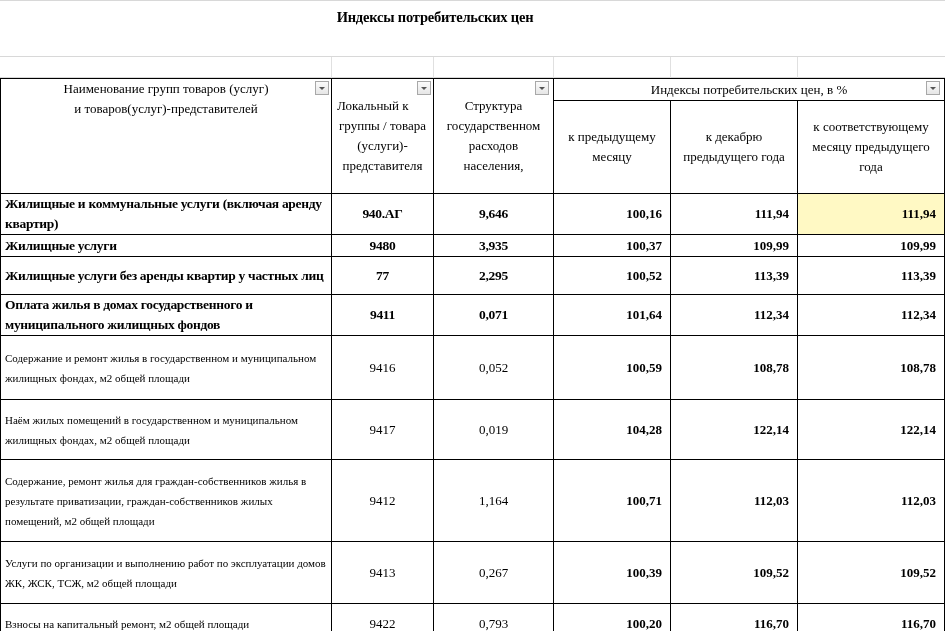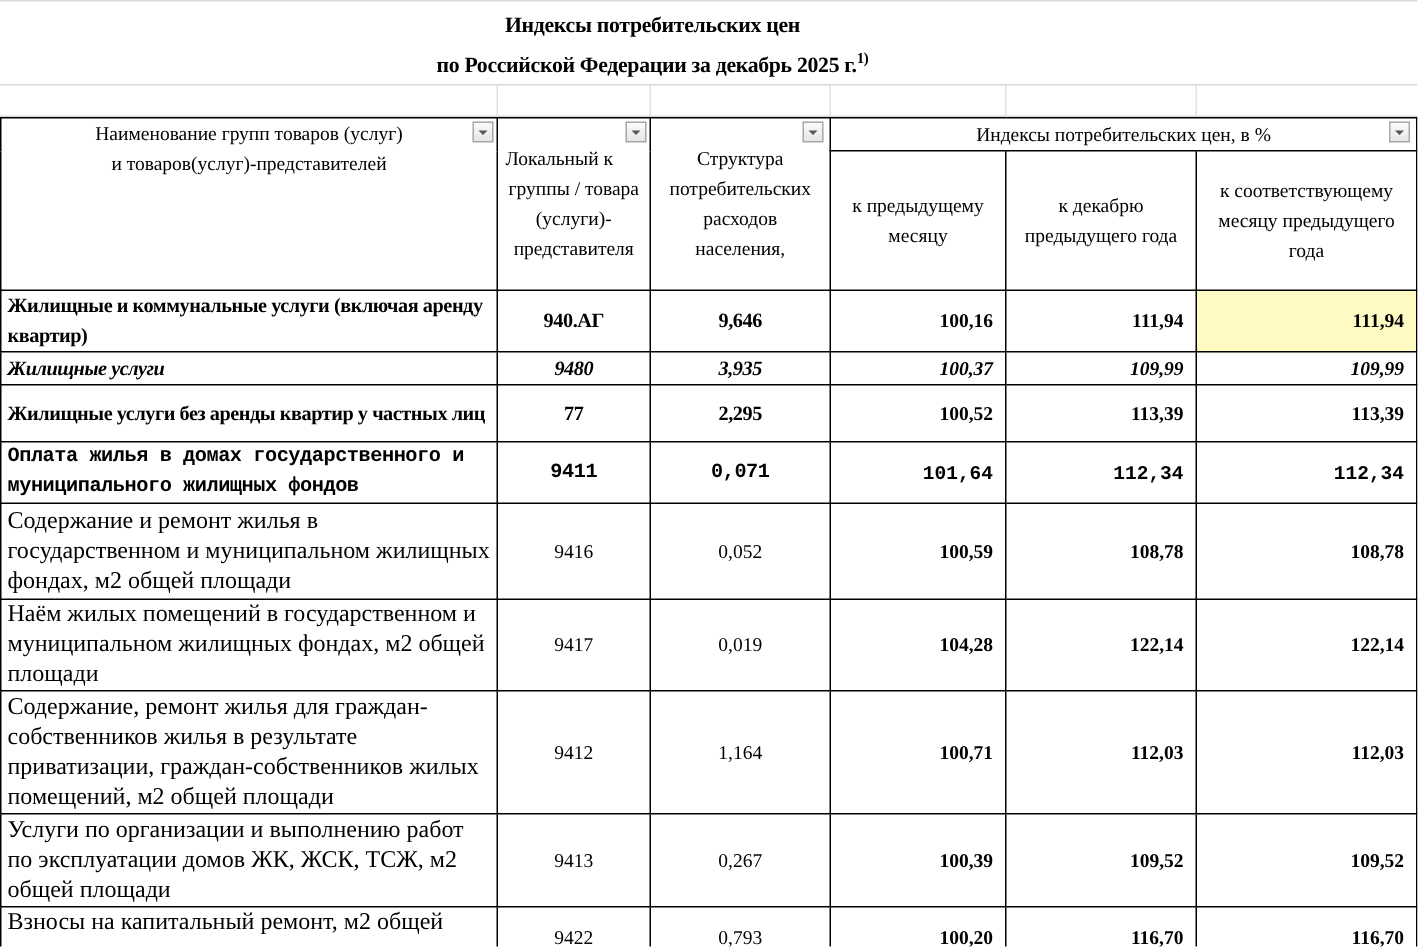--- a/index.html
+++ b/index.html
@@ -18,34 +18,33 @@
     table { position: absolute; left: 0; top: 78px; border-collapse: collapse;
             table-layout: fixed; width: 944px; font-size: 13px; }
     td, th { border: 1px solid #000; padding: 0 4px; box-sizing: border-box; vertical-align: middle; }
     th { font-weight: normal; text-align: center; line-height: 20px; position: relative; }
     .hdr-name { line-height: 20px; vertical-align: top; }
     .dd { position: absolute; top: 2px; width: 14px; height: 14px; border: 1px solid #a8a8a8;
           background: linear-gradient(#fbfbfb, #e6e6e6); box-sizing: border-box; }
     .dd::after { content: ""; position: absolute; left: 3px; top: 5px;
                  border-left: 3px solid transparent; border-right: 3px solid transparent;
                  border-top: 3px solid #555; }
-    td.name { text-align: left; line-height: 20px; font-size: 16px; }
+    td.name { text-align: left; line-height: 20px; font-size: 11px; }
     td.bold { font-weight: bold; font-size: 13.5px; letter-spacing: -0.3px; }
     td.c { text-align: center; }
     td.r { text-align: right; padding-right: 8px; }
     td.b { font-weight: bold; }
     .hl-light { background: #fff9c4; }
     .hl-yellow { background: #ffff00; }
   </style>
 </head>
 <body>
 
 <div class="title-area">
   <div class="title-line t1">Индексы потребительских цен</div>
-  <div class="title-line t2"><span>по Российской Федерации за декабрь 2025 г.</span><sup>1)</sup></div>
 </div>
 
 <div class="gridrow">
   <div class="gl" style="left:331px"></div>
   <div class="gl" style="left:433px"></div>
   <div class="gl" style="left:553px"></div>
   <div class="gl" style="left:670px"></div>
   <div class="gl" style="left:797px"></div>
 </div>
 
@@ -68,21 +67,21 @@
       <th rowspan="2" style="padding:16px 1px">
         <span class="dd" style="right:2px"></span>
         <div style="text-align:left;padding-left:4px">Локальный к</div>
         <div>группы / товара</div>
         <div>(услуги)-</div>
         <div>представителя</div>
       </th>
       <th rowspan="2" style="padding:1px 1px">
         <span class="dd" style="right:4px"></span>
         <div>Структура</div>
-        <div>потребительских</div>
+        <div>государственном</div>
         <div>расходов</div>
         <div>населения,</div>
       </th>
       <th colspan="3">
         <span>Индексы потребительских цен, в %</span>
         <span class="dd" style="right:4px"></span>
       </th>
     </tr>
     <tr style="height:60px">
       <th>
@@ -102,37 +101,37 @@
   </thead>
   <tbody id="tbody">
       <tr style="height: 40px; margin-left: 25px;">
         <td class="name bold">Жилищные и коммунальные услуги (включая аренду квартир)</td>
         <td class="c bold">940.АГ</td>
         <td class="c bold">9,646</td>
         <td class="r b">100,16</td>
         <td class="r b">111,94</td>
         <td class="r b hl-light">111,94</td>
       </tr>
-      <tr style="height: 22px; font-style: italic;">
+      <tr style="height: 22px;">
         <td class="name bold">Жилищные услуги</td>
         <td class="c bold">9480</td>
         <td class="c bold">3,935</td>
         <td class="r b">100,37</td>
         <td class="r b">109,99</td>
         <td class="r b">109,99</td>
       </tr>
       <tr style="height: 38px;">
         <td class="name bold">Жилищные услуги без аренды квартир у частных лиц</td>
         <td class="c bold">77</td>
         <td class="c bold">2,295</td>
         <td class="r b">100,52</td>
         <td class="r b">113,39</td>
         <td class="r b">113,39</td>
       </tr>
-      <tr style="height: 40px; font-family: Liberation Mono, monospace;">
+      <tr style="height: 40px;">
         <td class="name bold">Оплата жилья в домах государственного и муниципального жилищных фондов</td>
         <td class="c bold">9411</td>
         <td class="c bold">0,071</td>
         <td class="r b">101,64</td>
         <td class="r b">112,34</td>
         <td class="r b">112,34</td>
       </tr>
       <tr style="height: 64px;">
         <td class="name">Содержание и ремонт жилья в государственном и муниципальном жилищных фондах, м2 общей площади</td>
         <td class="c">9416</td>

